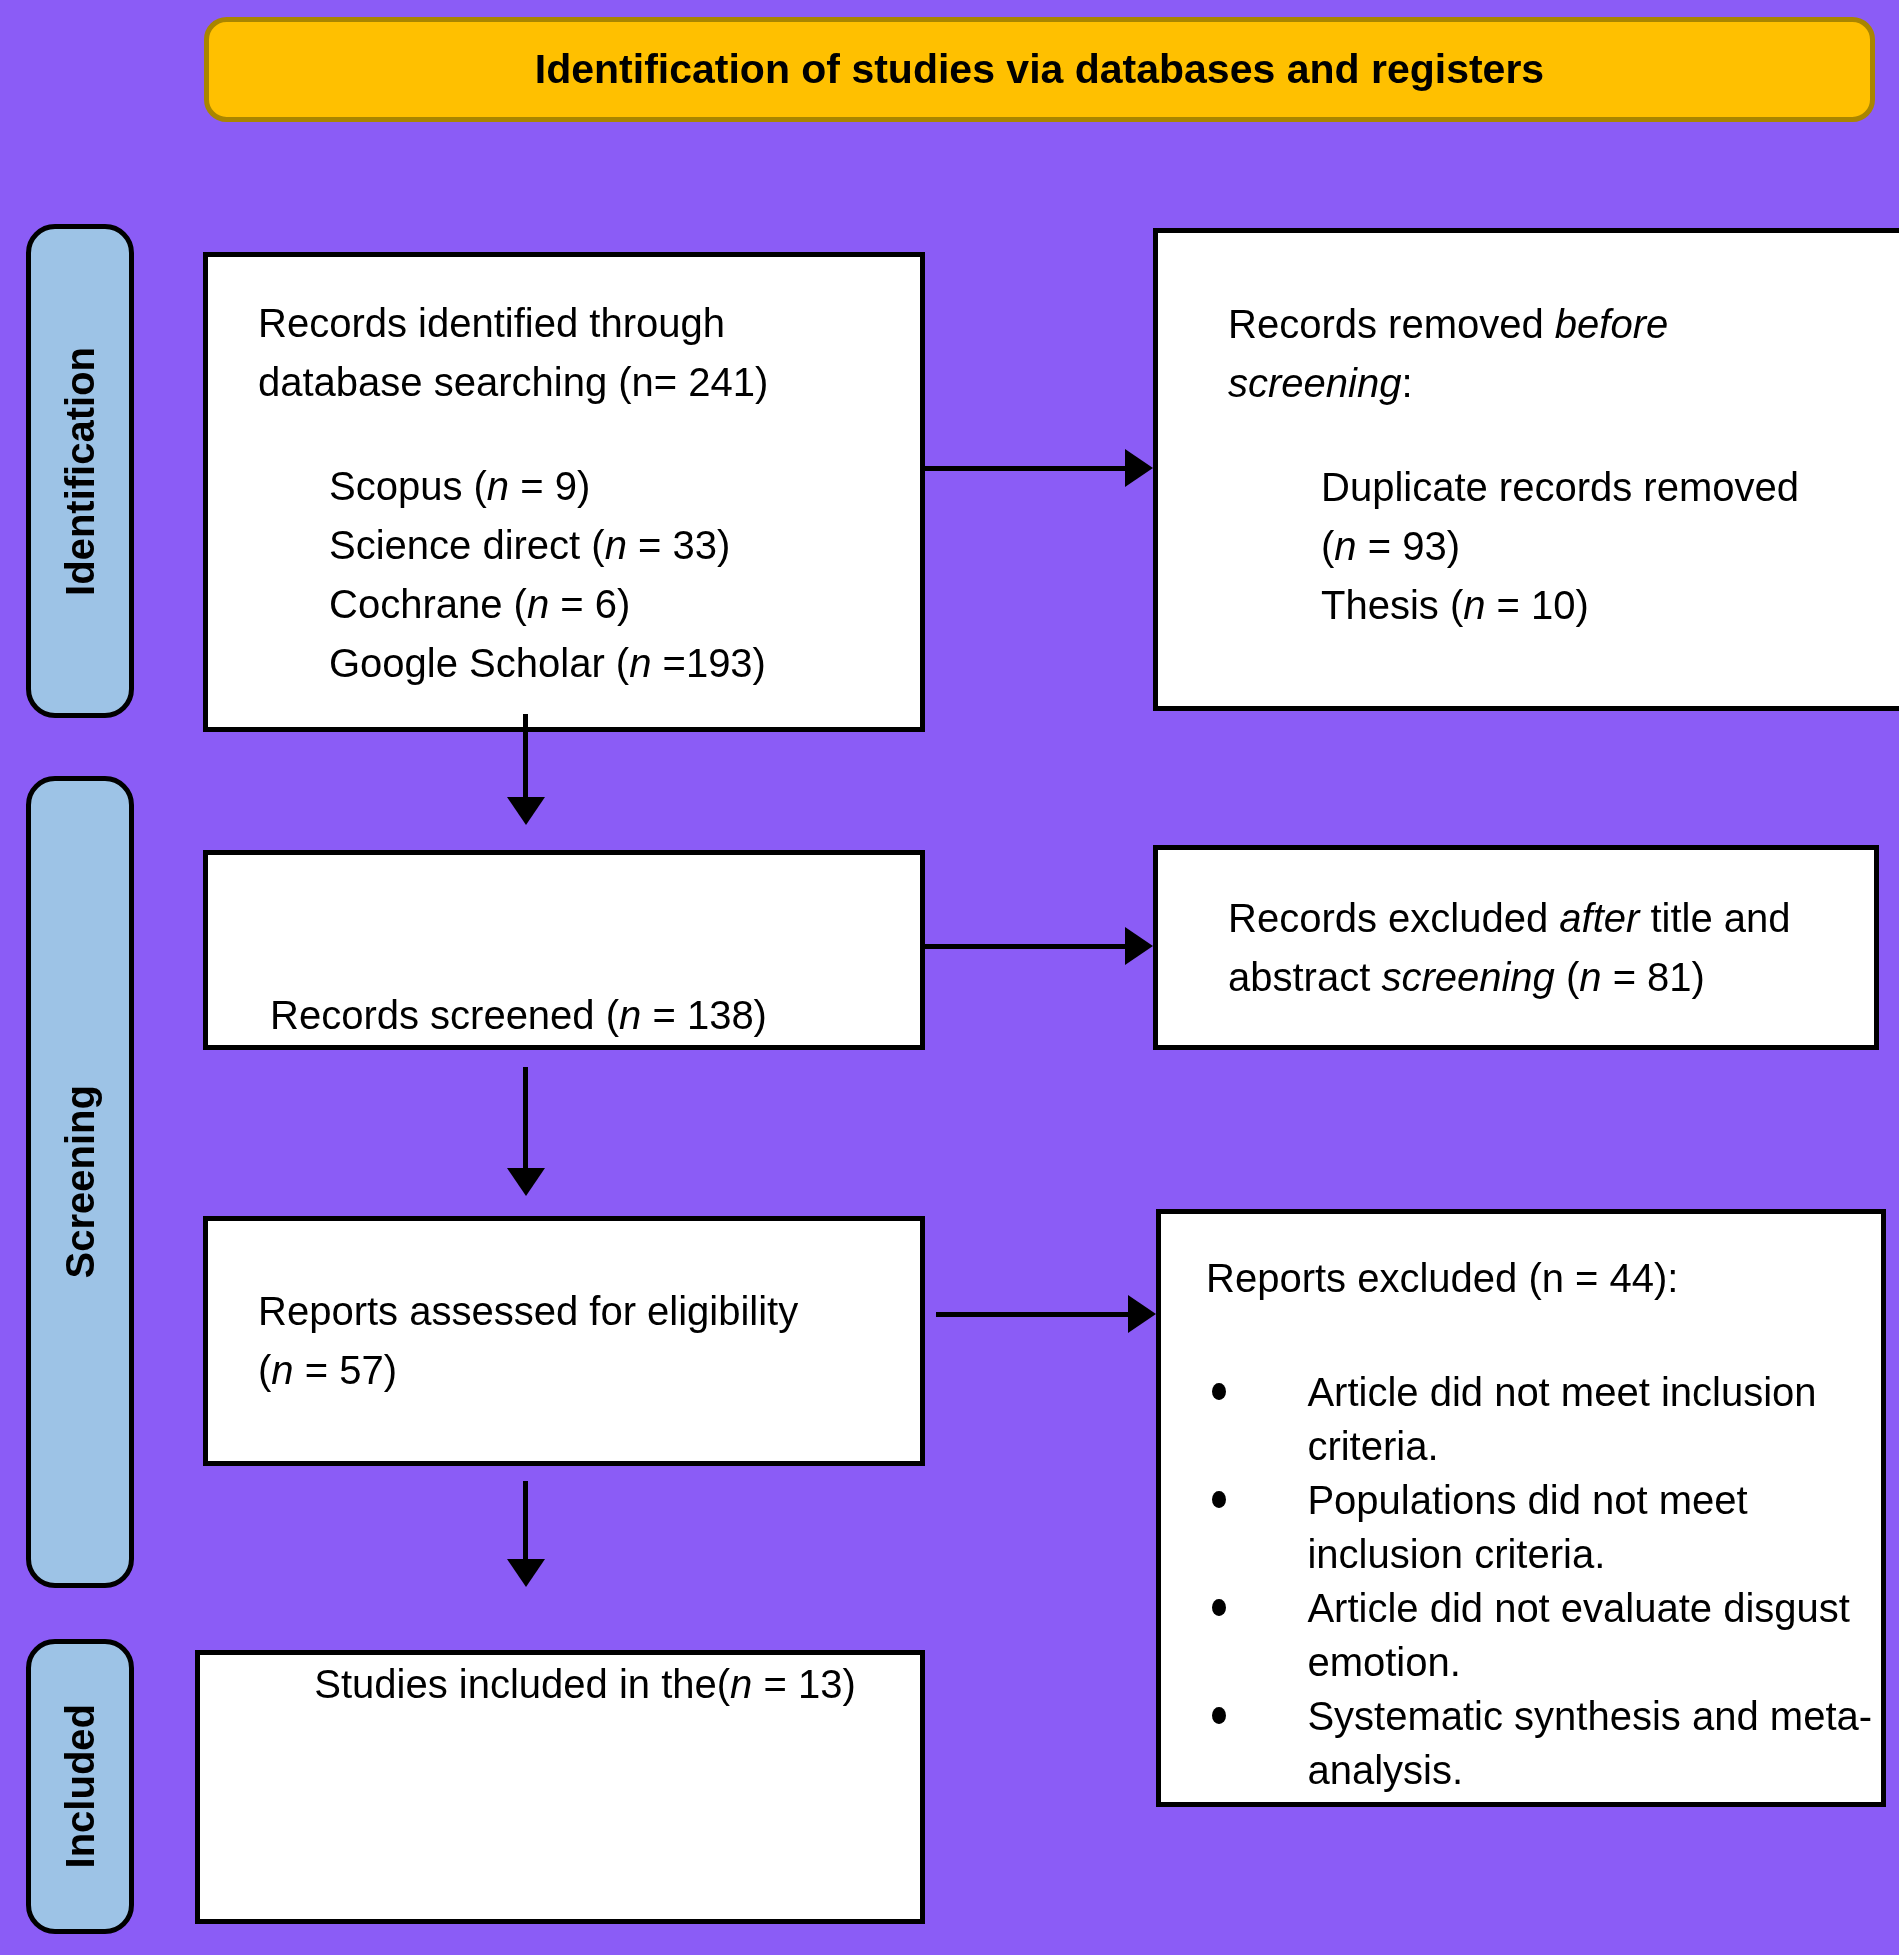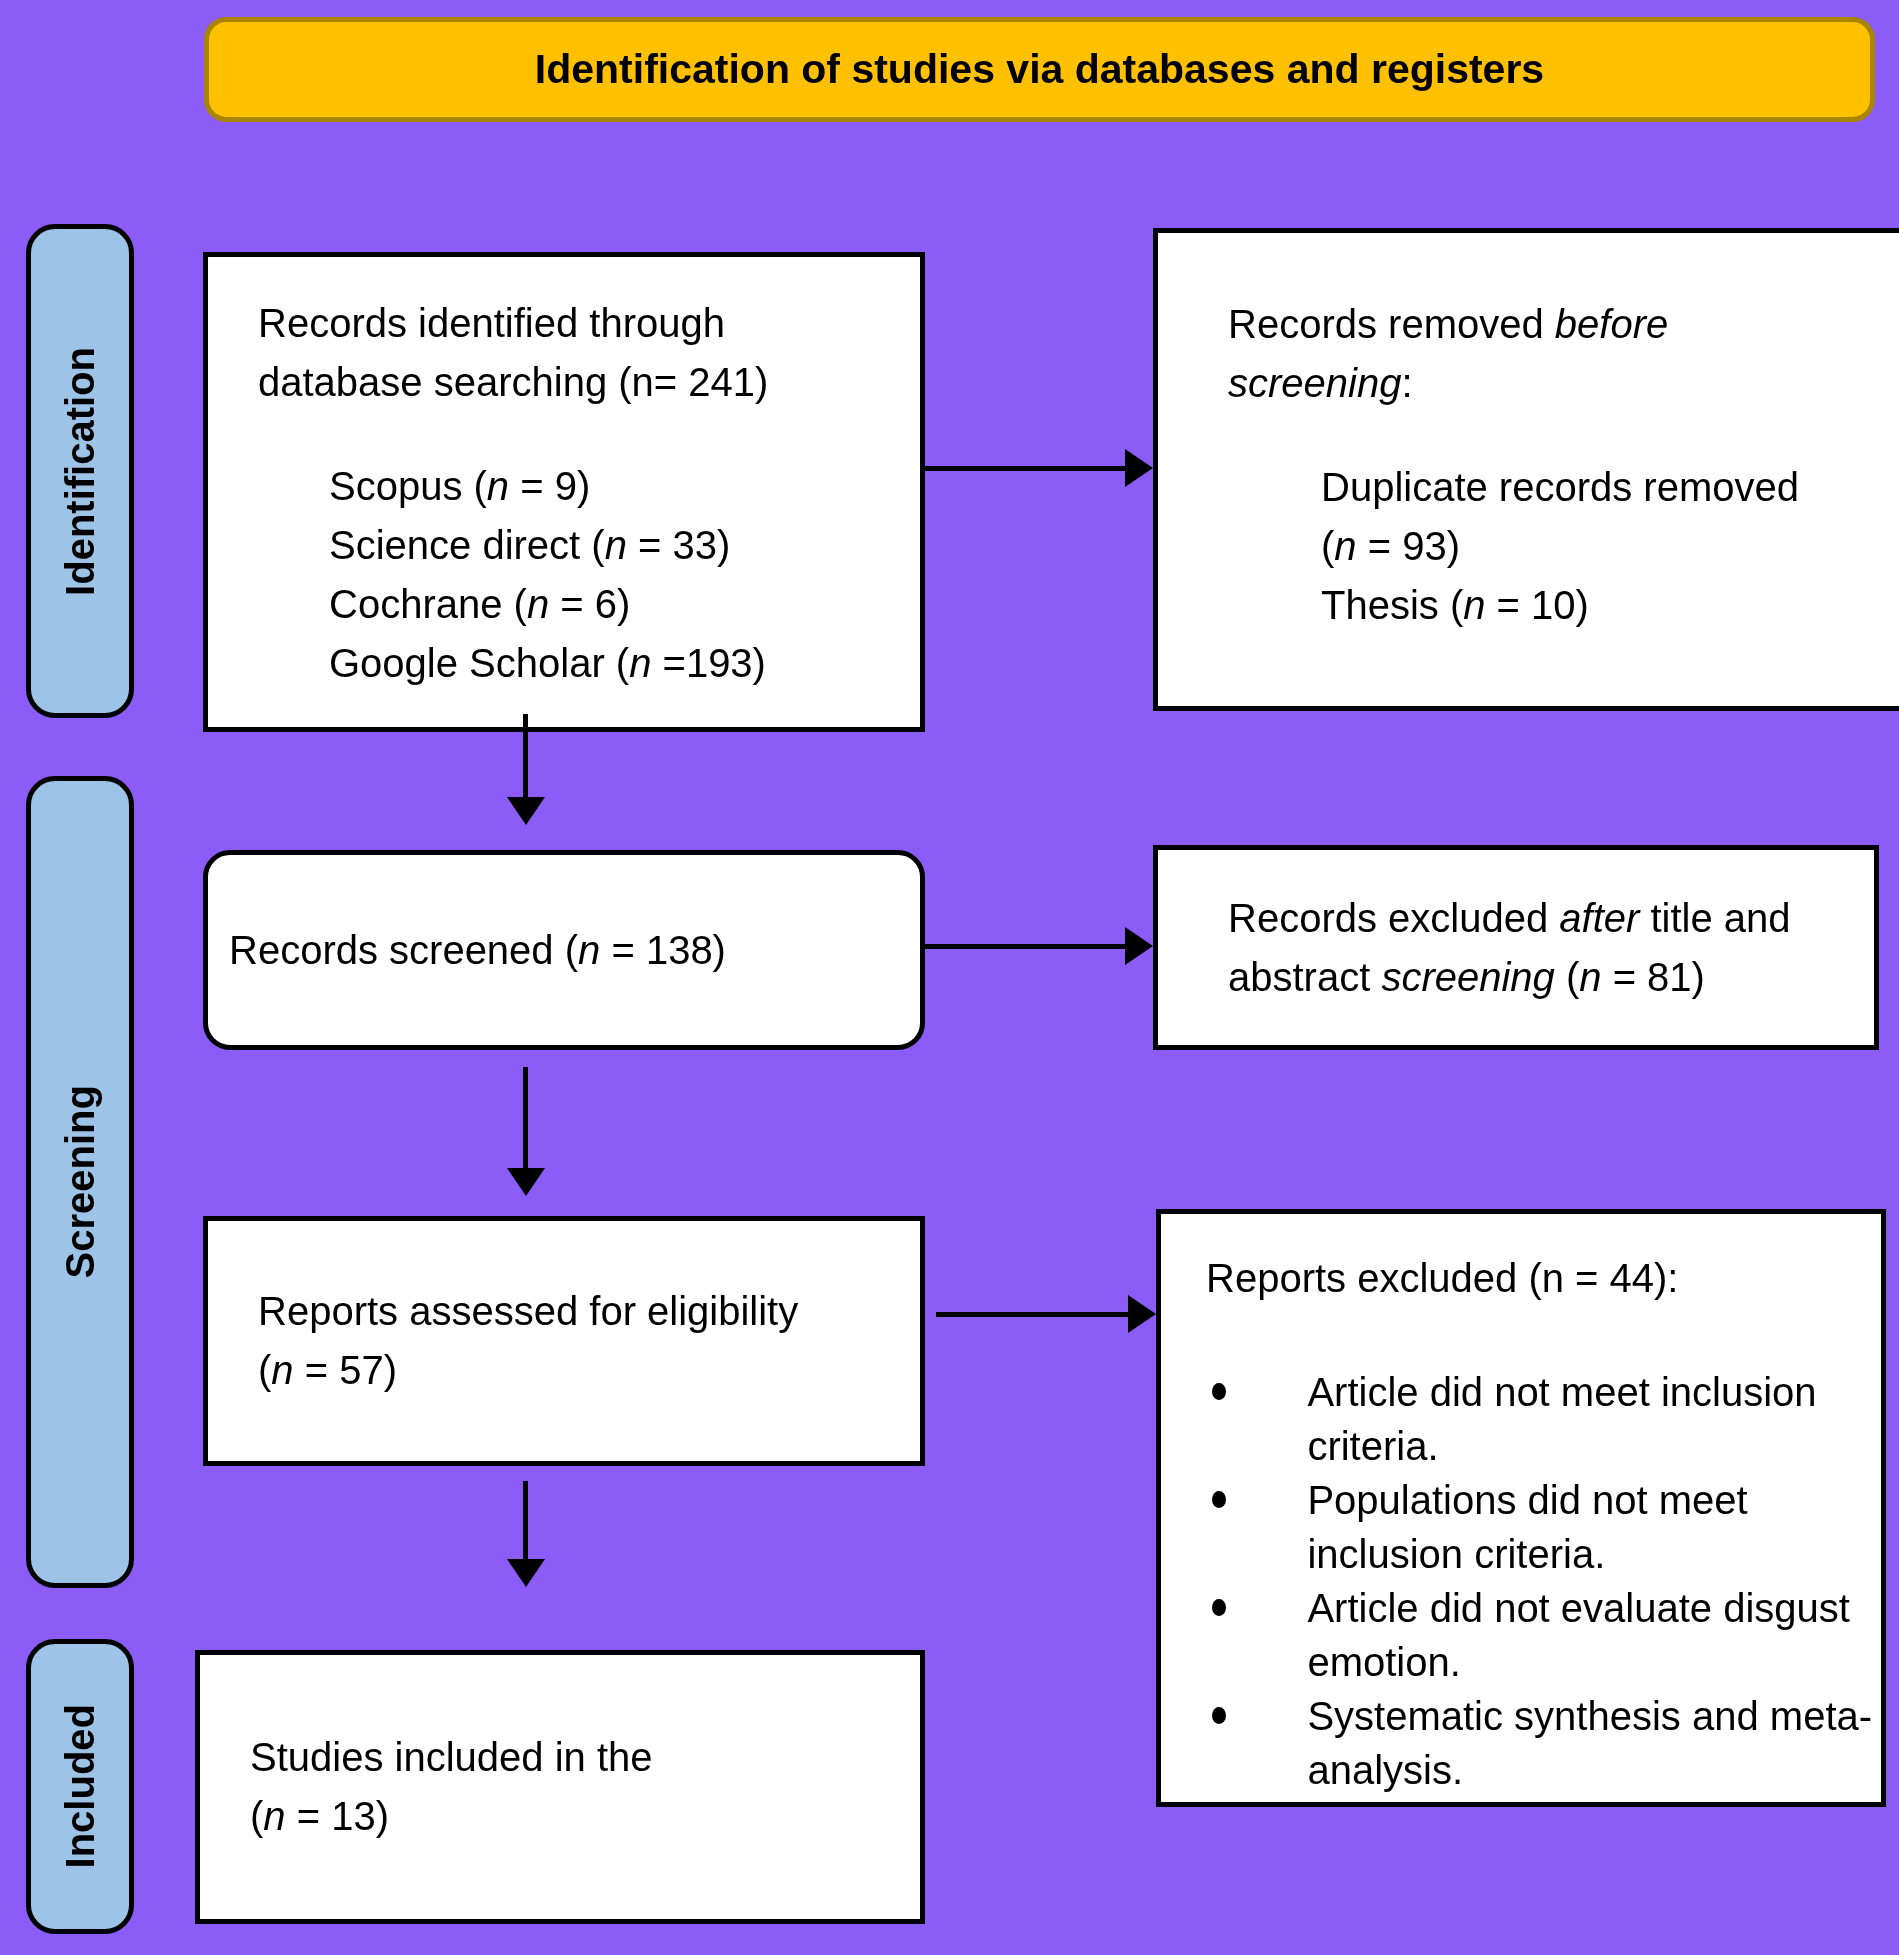--- a/index.html
+++ b/index.html
@@ -40,25 +40,25 @@
     position:absolute;background:#fff;border:5.2px solid var(--border);
     box-sizing:border-box;font-size:40px;line-height:59px;
   }
   .ln{white-space:nowrap;}
   .indent{margin-left:71px;}
   .indent2{margin-left:93px;}
   .spacer{height:45px;}
   .spacer-big{height:57px;}
   #box-identified{left:203px;top:230px;width:722px;height:480px;padding:37px 13px 0 50px;margin-top:22px;}
   #box-removed{left:1153px;top:228px;width:850px;height:483px;padding:62px 13px 0 70px;}
-  #box-screened{left:203px;top:850px;width:722px;height:200px;display:flex;align-items:center;padding-left:21px;border-radius:27px;}
+  #box-screened{left:203px;top:850px;width:722px;height:200px;display:flex;align-items:flex-end;padding-left:62px;}
   #box-excluded-screening{left:1153px;top:845px;width:726px;height:205px;display:flex;flex-direction:column;justify-content:center;padding-left:70px;}
   #box-assessed{left:203px;top:1216px;width:722px;height:250px;display:flex;flex-direction:column;justify-content:center;padding-left:50px;}
   #box-reports-excluded{left:1156px;top:1209px;width:730px;height:598px;padding:35px 0 0 45px;}
-  #box-included{left:195px;top:1650px;width:730px;height:274px;display:flex;flex-direction:column;justify-content:center;padding-left:50px;}
+  #box-included{left:195px;top:1650px;width:730px;height:274px;display:flex;flex-direction:row;justify-content:center;padding-left:50px;}
   
   .bullet-row{display:flex;align-items:flex-start;}
   .dot{flex:none;width:14px;height:17.4px;border-radius:50%;background:#000;margin:18px 0 0 6.4px;}
   .btext{margin-left:81px;max-width:567px;line-height:54px;white-space:normal;}
   
   .varrow{position:absolute;width:39px;}
   .vline{width:4.5px;height:calc(100% - 28px);background:#000;margin:0 auto;}
   .vhead{width:0;height:0;border-left:19.3px solid transparent;border-right:19.3px solid transparent;border-top:28px solid #000;margin:0 auto;}
   #arrow-a{left:506px;top:714px;height:111px;}
   #arrow-b{left:506px;top:1067px;height:129px;}

